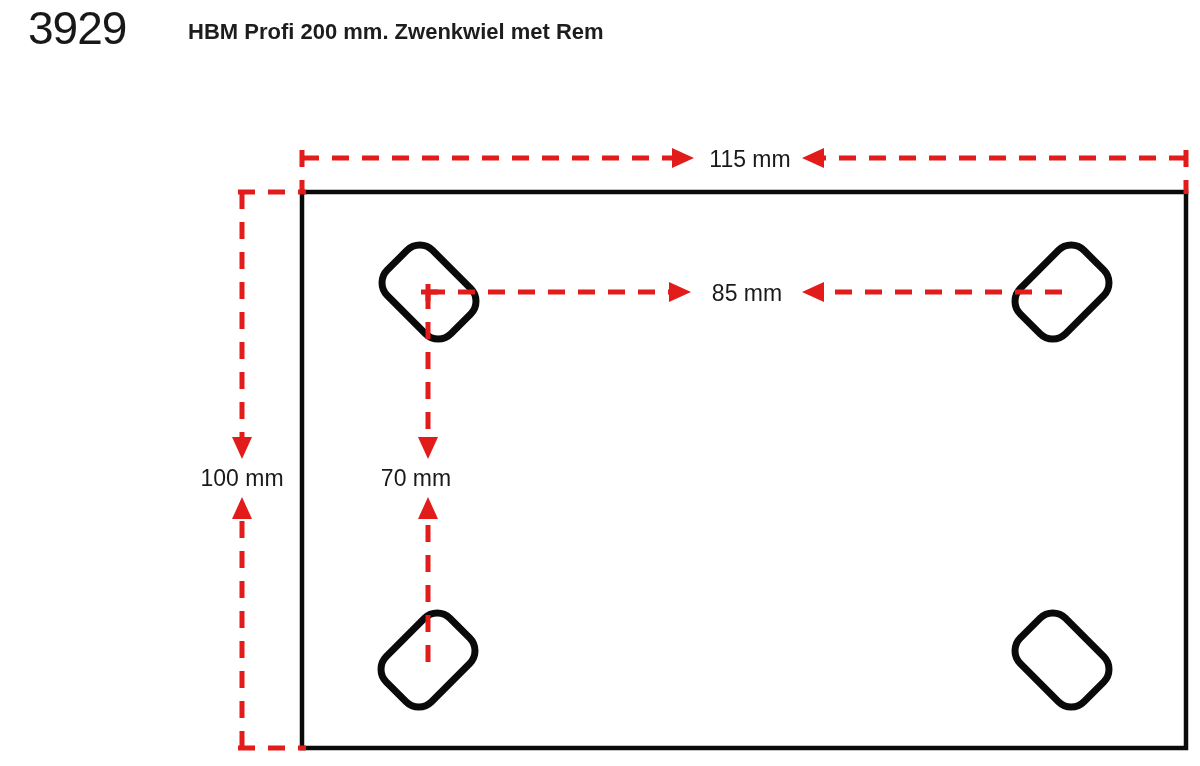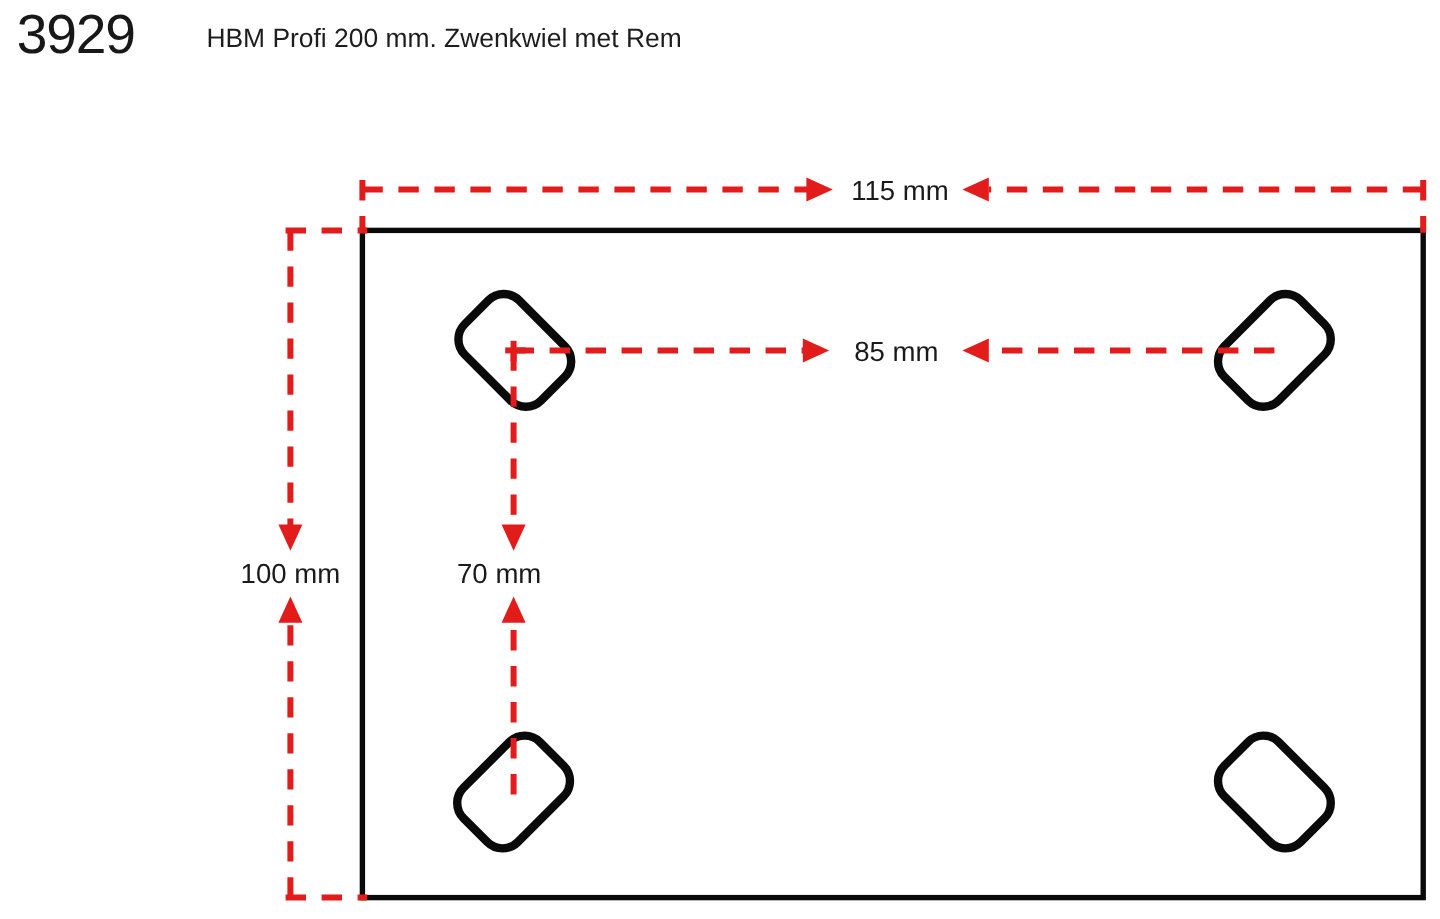--- a/index.html
+++ b/index.html
@@ -25,35 +25,35 @@
     position: absolute;
     left: 0;
     top: 0;
     width: 1200px;
     height: 70px;
     display: flex;
     align-items: flex-start;
   }
   .header-code {
     position: absolute;
-    left: 14px;
+    left: 28px;
     top: 2px;
     font-size: 46px;
     font-weight: 400;
     letter-spacing: -1px;
     line-height: 52px;
     color: #181818;
     white-space: nowrap;
   }
   .header-title {
     position: absolute;
-    left: 172px;
+    left: 188px;
     top: 19px;
     font-size: 22px;
-    font-weight: 400;
+    font-weight: 700;
     line-height: 26px;
     color: #1d1d1d;
     white-space: nowrap;
   }
   svg.canvas {
     position: absolute;
     left: 0;
     top: 0;
     width: 1200px;
     height: 766px;

